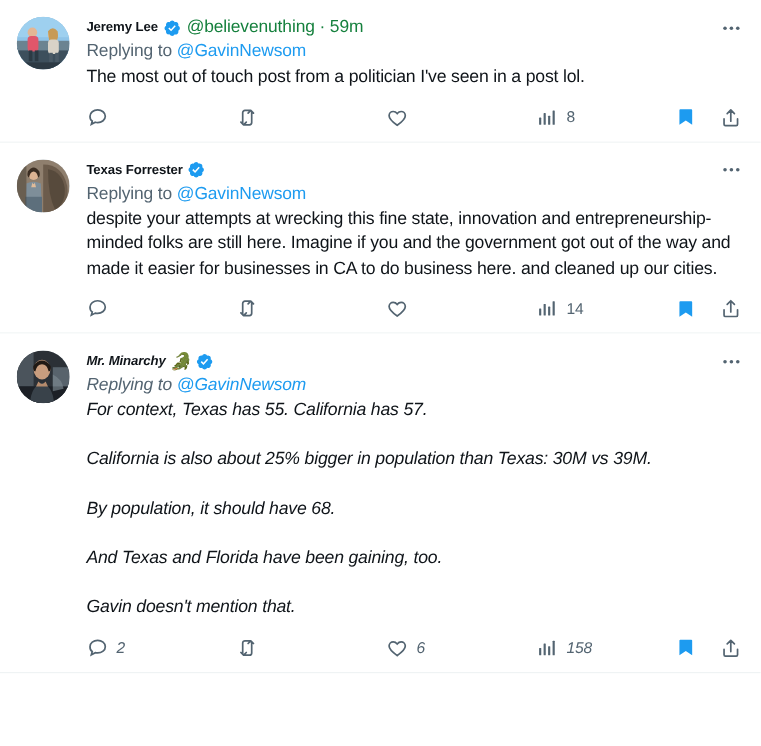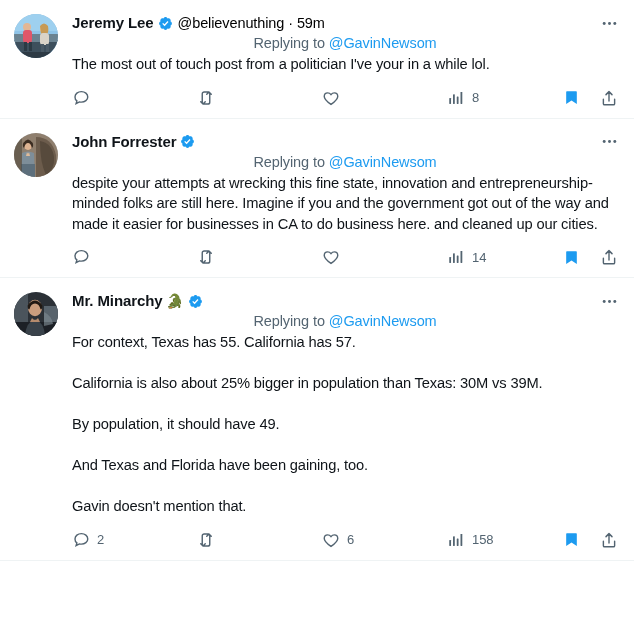--- a/index.html
+++ b/index.html
@@ -21,21 +21,21 @@
     position: relative;
   }
 
   .tweet {
     position: relative;
     display: flex;
     padding: 13px 14px 6px 14px;
     background: #ffffff;
     border-bottom: 1px solid #eff3f4;
   }
-  .tweet:last-child { border-bottom: 1px solid #eff3f4; }
+  .tweet:last-child { border-bottom: 1px solid #eff3f4; font-style: italic; }
 
   
   .avatar-col {
     width: 48px;
     flex: 0 0 48px;
     padding-top: 1px;
   }
   .avatar {
     width: 44px;
     height: 44px;
@@ -56,21 +56,21 @@
 
   .head-row {
     display: flex;
     align-items: center;
     line-height: 18px;
     height: 20px;
     white-space: nowrap;
   }
   .display-name {
     font-weight: 700;
-    font-size: 15px;
+    font-size: 11px;
     color: #0f1419;
     letter-spacing: -0.1px;
     text-align: right;
   }
   .name-emoji {
     font-size: 14px;
     margin-left: 4px;
     line-height: 1;
     display: inline-flex;
     align-items: center;
@@ -78,21 +78,21 @@
   .verified {
     margin-left: 4px;
     display: inline-flex;
     align-items: center;
     flex: 0 0 auto;
   }
   .verified svg { width: 15px; height: 15px; display: block; }
   .handle-time {
     margin-left: 5px;
     font-size: 14.5px;
-    color: #000000;
+    color: #15803d;
     letter-spacing: -0.1px;
   }
 
   .more-btn {
     position: absolute;
     right: 12px;
     top: 13px;
     width: 26px;
     height: 20px;
     display: flex;
@@ -102,21 +102,20 @@
     cursor: pointer;
   }
   .more-btn svg { width: 17px; height: 17px; display: block; }
 
   .replying {
     font-size: 14.5px;
     color: #536471;
     line-height: 19px;
     margin-top: 1px;
     letter-spacing: -0.1px;
-    text-align: center;
   }
   .replying .mention { color: #1d9bf0; cursor: pointer; }
 
   .tweet-text {
     font-size: 14.7px;
     line-height: 20.5px;
     color: #0f1419;
     margin-top: 1px;
     letter-spacing: -0.15px;
     white-space: pre-wrap;
@@ -190,21 +189,21 @@
               <path fill="#1d9bf0" d="M20.396 11c-.018-.646-.215-1.275-.57-1.816-.354-.54-.852-.972-1.438-1.246.223-.607.27-1.264.14-1.897-.131-.634-.437-1.218-.882-1.687-.47-.445-1.053-.75-1.687-.882-.633-.13-1.29-.083-1.897.14-.273-.587-.704-1.086-1.245-1.44S11.647 1.62 11 1.604c-.646.017-1.273.213-1.813.568s-.969.854-1.24 1.44c-.608-.223-1.267-.272-1.902-.14-.635.13-1.22.436-1.69.882-.445.47-.749 1.055-.878 1.688-.13.633-.08 1.29.144 1.896-.587.274-1.087.705-1.443 1.245-.356.54-.555 1.17-.574 1.817.02.647.218 1.276.574 1.817.356.54.856.972 1.443 1.245-.224.606-.274 1.263-.144 1.896.13.634.433 1.218.877 1.688.47.443 1.054.747 1.687.878.633.132 1.29.084 1.897-.136.274.586.705 1.084 1.246 1.439.54.354 1.17.551 1.816.569.647-.016 1.276-.213 1.817-.567s.972-.854 1.245-1.44c.604.239 1.266.296 1.903.164.636-.132 1.22-.447 1.68-.907.46-.46.776-1.044.908-1.681s.075-1.299-.165-1.903c.586-.274 1.084-.705 1.439-1.246.354-.54.551-1.17.569-1.816zM9.662 14.85l-3.429-3.428 1.293-1.302 2.072 2.072 4.4-4.794 1.347 1.246z"></path>
             </svg>
         </span>
         <span class="handle-time">@believenuthing · 59m</span>
       </div>
 
       <div class="replying">
         <span>Replying to </span><span class="mention">@GavinNewsom</span>
       </div>
 
-      <div class="tweet-text">The most out of touch post from a politician I've your in a while lol.</div>
+      <div class="tweet-text">The most out of touch post from a politician I've seen in a post lol.</div>
 
       <div class="actions">
         <div class="act act-reply">
           <svg viewBox="0 0 24 24">
               <path fill="none" stroke="#536471" stroke-width="1.9" d="M12.5 3.5c4.7 0 8.5 3.1 8.5 7s-3.8 7-8.5 7c-.9 0-1.8-.1-2.6-.3l-4.4 2.3 1-3.6C4 14.6 4 12.9 4 10.5c0-3.9 3.8-7 8.5-7z"></path>
             </svg>
           <span class="cnt"></span>
         </div>
         <div class="act act-retweet">
           <svg viewBox="0 0 24 24">
@@ -265,21 +264,21 @@
           <path d="M8 20 q6 -3 12 0 l1 24 H7 z" fill="#7e8e99"></path>
           <path d="M13 19 q1 3 2 0 l1 4 h-4 z" fill="#e0bb99"></path>
           <rect x="7" y="31" width="14" height="13" fill="#5d6f7c"></rect>
           <path d="M0 0 h8 v44 H0 z" fill="#4a4338" opacity="0.55"></path>
         </svg>
       </div>
     </div>
 
     <div class="body-col">
       <div class="head-row">
-        <span class="display-name">John Forrester</span>
+        <span class="display-name">Texas Forrester</span>
         <span class="verified">
           <svg viewBox="0 0 22 22">
               <path fill="#1d9bf0" d="M20.396 11c-.018-.646-.215-1.275-.57-1.816-.354-.54-.852-.972-1.438-1.246.223-.607.27-1.264.14-1.897-.131-.634-.437-1.218-.882-1.687-.47-.445-1.053-.75-1.687-.882-.633-.13-1.29-.083-1.897.14-.273-.587-.704-1.086-1.245-1.44S11.647 1.62 11 1.604c-.646.017-1.273.213-1.813.568s-.969.854-1.24 1.44c-.608-.223-1.267-.272-1.902-.14-.635.13-1.22.436-1.69.882-.445.47-.749 1.055-.878 1.688-.13.633-.08 1.29.144 1.896-.587.274-1.087.705-1.443 1.245-.356.54-.555 1.17-.574 1.817.02.647.218 1.276.574 1.817.356.54.856.972 1.443 1.245-.224.606-.274 1.263-.144 1.896.13.634.433 1.218.877 1.688.47.443 1.054.747 1.687.878.633.132 1.29.084 1.897-.136.274.586.705 1.084 1.246 1.439.54.354 1.17.551 1.816.569.647-.016 1.276-.213 1.817-.567s.972-.854 1.245-1.44c.604.239 1.266.296 1.903.164.636-.132 1.22-.447 1.68-.907.46-.46.776-1.044.908-1.681s.075-1.299-.165-1.903c.586-.274 1.084-.705 1.439-1.246.354-.54.551-1.17.569-1.816zM9.662 14.85l-3.429-3.428 1.293-1.302 2.072 2.072 4.4-4.794 1.347 1.246z"></path>
             </svg>
         </span>
       </div>
 
       <div class="replying">
         <span>Replying to </span><span class="mention">@GavinNewsom</span>
       </div>
@@ -369,21 +368,21 @@
       </div>
 
       <div class="replying">
         <span>Replying to </span><span class="mention">@GavinNewsom</span>
       </div>
 
       <div class="tweet-text">For context, Texas has 55. California has 57.
 
 California is also about 25% bigger in population than Texas: 30M vs 39M.
 
-By population, it should have 49.
+By population, it should have 68.
 
 And Texas and Florida have been gaining, too.
 
 Gavin doesn't mention that.</div>
 
       <div class="actions">
         <div class="act act-reply">
           <svg viewBox="0 0 24 24">
               <path fill="none" stroke="#536471" stroke-width="1.9" d="M12.5 3.5c4.7 0 8.5 3.1 8.5 7s-3.8 7-8.5 7c-.9 0-1.8-.1-2.6-.3l-4.4 2.3 1-3.6C4 14.6 4 12.9 4 10.5c0-3.9 3.8-7 8.5-7z"></path>
             </svg>

